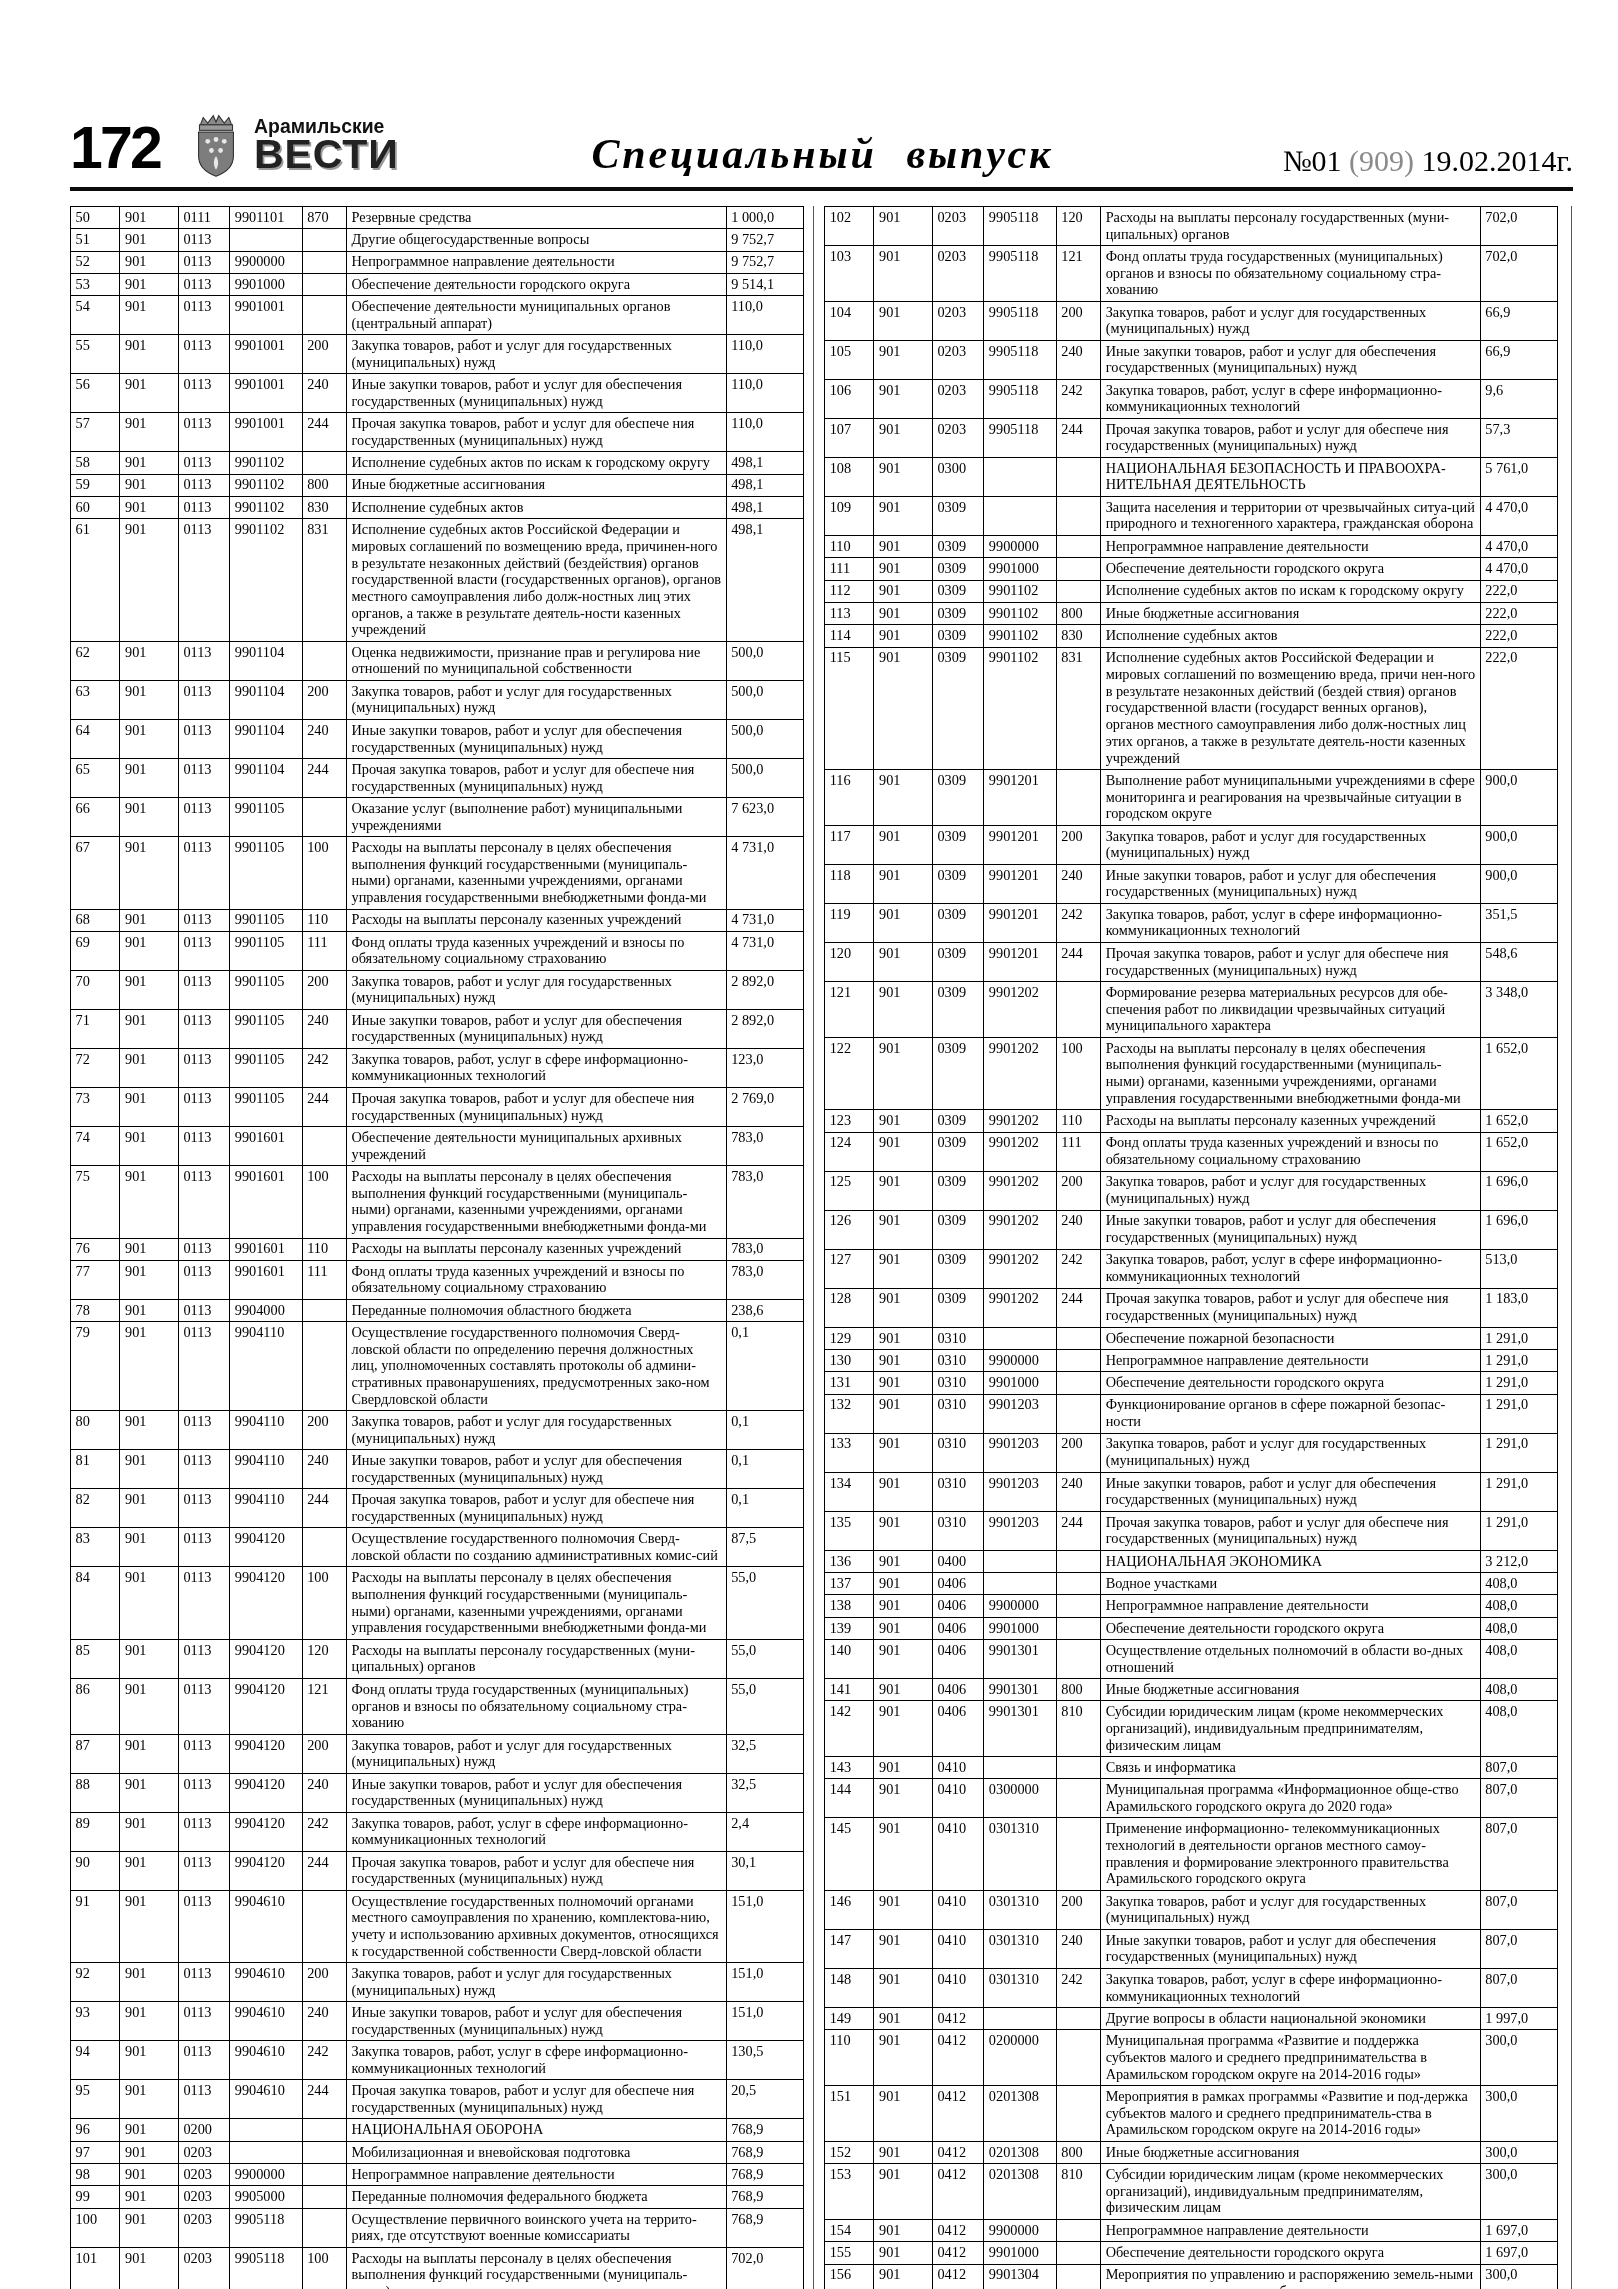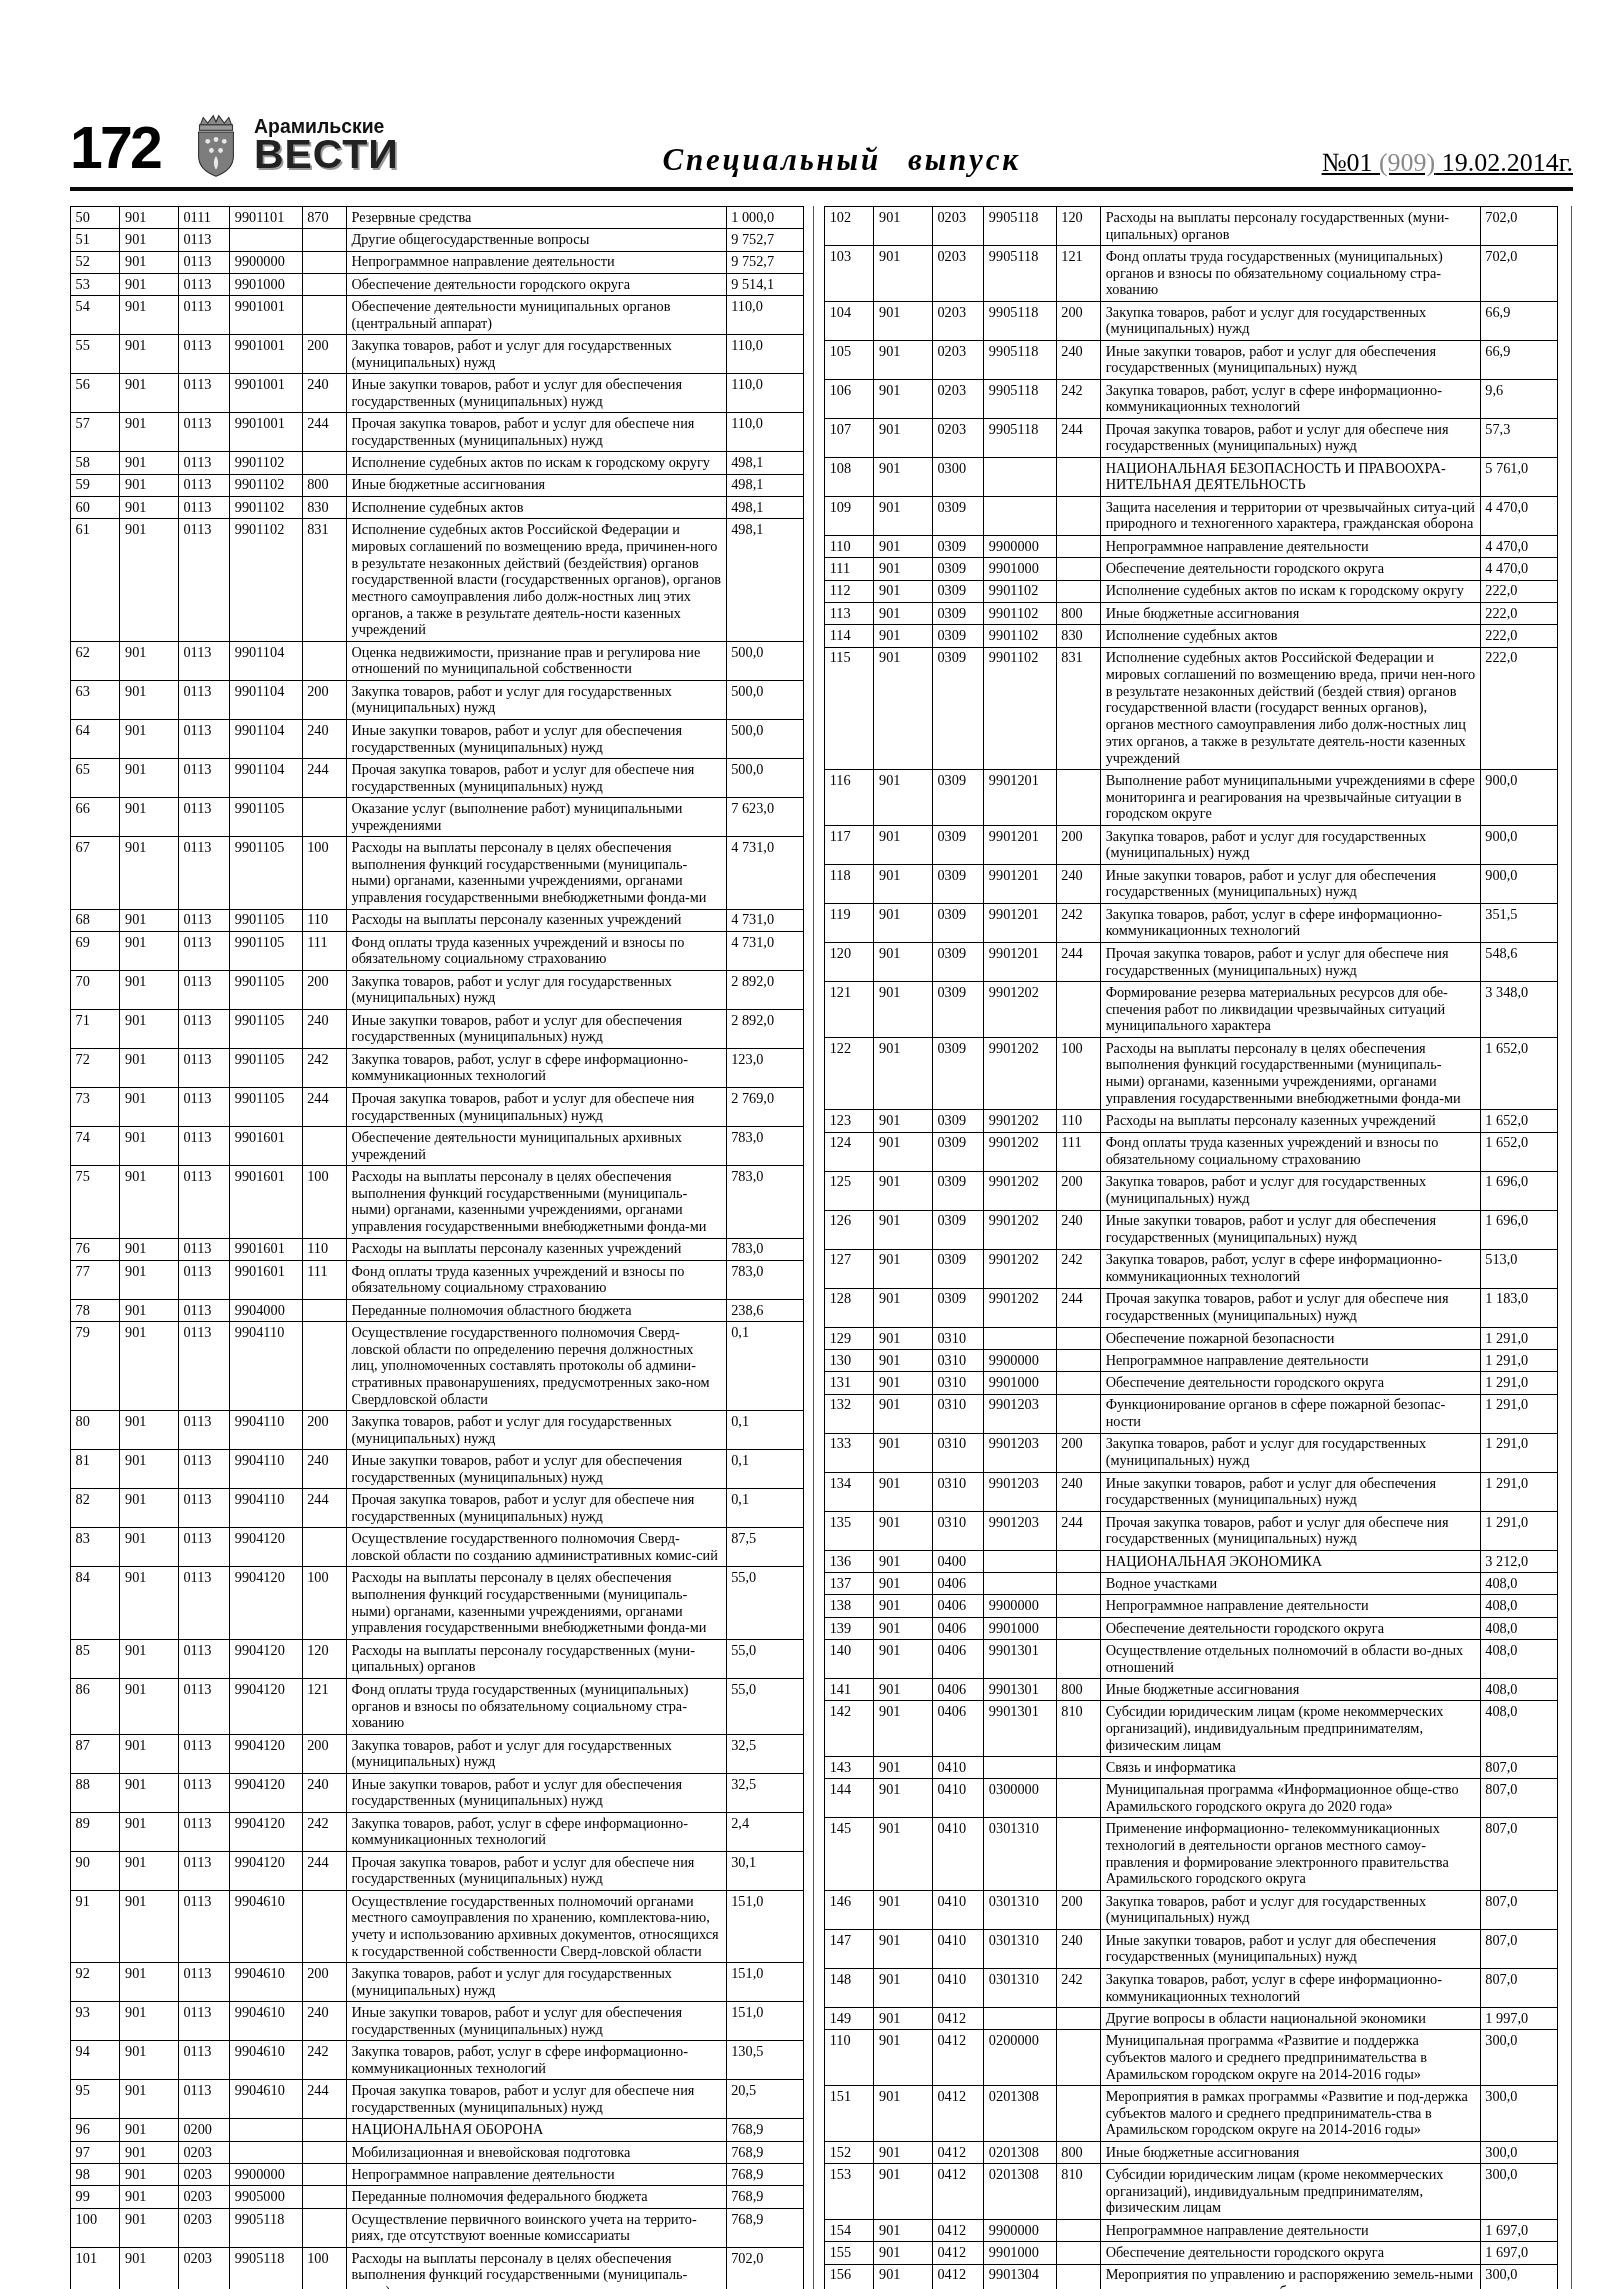--- a/index.html
+++ b/index.html
@@ -17,23 +17,23 @@
   .masthead { display:flex; align-items:center; margin-left:31px; }
   .crest { width:50px; height:66px; }
   .masthead-text { margin-left:13px; line-height:0.95; }
   .masthead-top { font-family:"Liberation Sans", sans-serif; font-weight:bold; font-size:19.4px; color:#111; }
   .masthead-bottom {
     font-family:"Liberation Sans", sans-serif; font-weight:bold; font-size:41px;
     letter-spacing:0.9px; color:#222; text-shadow:1.8px 1.8px 0 #9a9a9a; line-height:0.9;
   }
   .issue-title {
     flex:1; text-align:center; font-style:italic; font-weight:bold;
-    font-size:31px; letter-spacing:2.8px; word-spacing:16.6px; padding-right:37px;
+    font-size:42px; letter-spacing:2.8px; word-spacing:16.6px; padding-right:37px;
   }
-  .issue-info { font-size:26px; white-space:nowrap;text-decoration:underline; }
+  .issue-info { font-size:30px; white-space:nowrap; }
   .issue-info .grey { color:#8a8a8a; }
   .header-rule { border:none; border-top:4.6px solid #0a0a0a; margin:9.2px 0 14.8px 0; }
 
   
   .columns { display:flex; align-items:stretch; }
   .col { width:734px; flex:0 0 auto; }
   .gap-rule { width:0.9px; background:#555; margin:0 10px 0 9.2px; }
   .right-rule { width:0.9px; background:#555; margin-left:13px; }
   table { border-collapse:collapse; width:100%; table-layout:fixed; }
   td {

